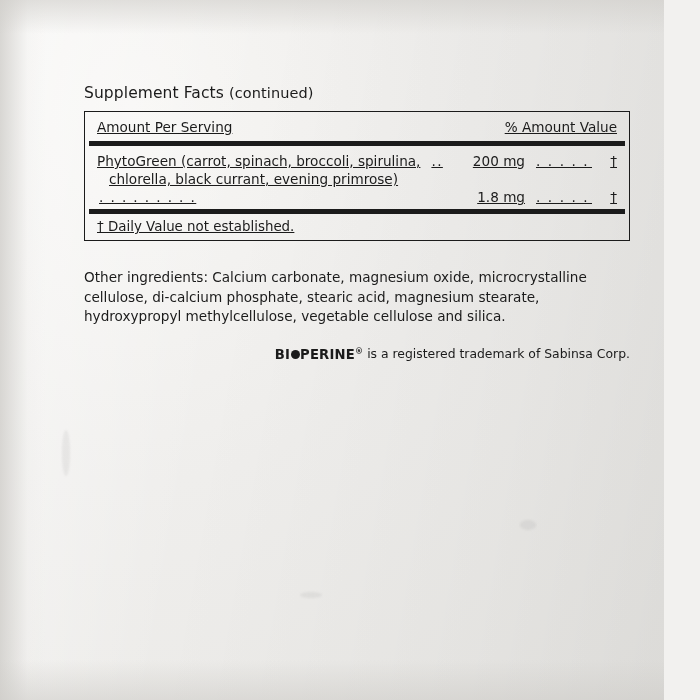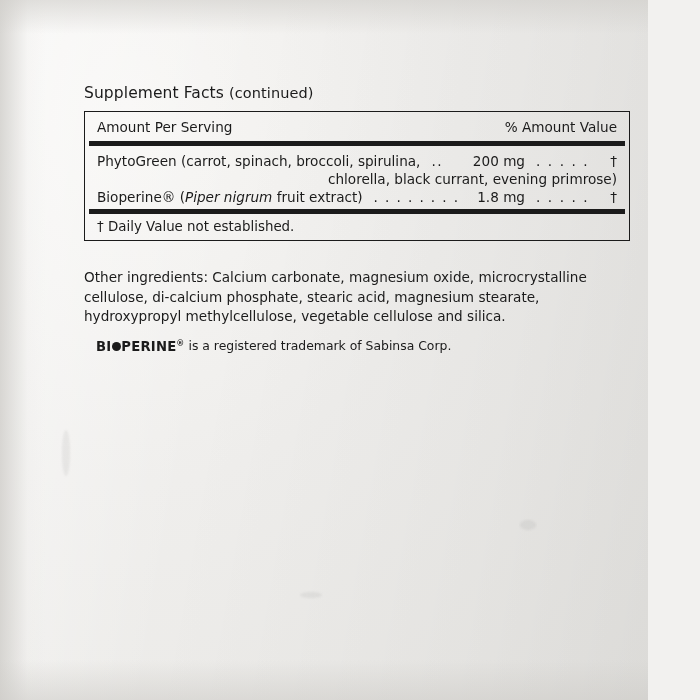--- a/index.html
+++ b/index.html
@@ -13,20 +13,21 @@
     font-family: "DejaVu Sans", sans-serif;
     color: #1b1b1b;
     overflow: hidden;
   }
   .page {
     position: relative;
     width: 648px;
     height: 700px;
     background:
       radial-gradient(ellipse at 20% 15%, #f7f6f4 0%, #efeeec 45%, #e9e8e5 100%);
+    padding-left: 16px;
   }
   
   .paper-shade {
     position: absolute;
     inset: 0;
     background:
       linear-gradient(100deg, rgba(255,255,255,0.55) 0%, rgba(255,255,255,0.0) 35%, rgba(0,0,0,0.03) 75%, rgba(0,0,0,0.06) 100%);
     pointer-events: none;
   }
   .paper-edge-left {
@@ -73,20 +74,21 @@
   }
 
   .facts-box {
     border: 1.6px solid #1b1b1b;
     background: transparent;
     padding: 0;
   }
 
   .row {
     padding: 0 12px;
+    text-decoration: underline;
   }
 
   .hdr {
     display: flex;
     justify-content: space-between;
     align-items: baseline;
     font-size: 13.6px;
     padding-top: 7px;
     padding-bottom: 6px;
   }
@@ -134,40 +136,39 @@
   }
   .dagger {
     flex: 0 0 auto;
     width: 14px;
     text-align: right;
   }
   .ing-cont {
     font-size: 13.6px;
     line-height: 1.33;
     padding-left: 12px;
-    text-align: right;
   }
   .italic { font-style: italic; }
 
   .footnote {
     font-size: 13.4px;
     padding-top: 5px;
     padding-bottom: 6px;
   }
 
   .other-ing {
     font-size: 13.6px;
     line-height: 1.42;
     margin-top: 27px;
     width: 540px;
   }
 
   .trademark {
-    margin-top: 12px;
-    text-align: left;
+    margin-top: 20px;
+    text-align: right;
     font-size: 12.4px;
     padding-left: 12px;
   }
   .bioperine-mark {
     font-weight: bold;
     letter-spacing: 0.2px;
     font-size: 13.2px;
   }
   .bioperine-mark .bullet {
     display: inline-block;
@@ -216,21 +217,20 @@
         <div class="ing-line">
           <span class="ing-name">PhytoGreen (carrot, spinach, broccoli, spirulina,</span>
           <span class="leader">..</span>
           <span class="amount">200 mg</span>
           <span class="leader2">. . . . . .</span>
           <span class="dagger">†</span>
         </div>
         <div class="ing-cont">chlorella, black currant, evening primrose)</div>
 
         <div class="ing-line">
-          <span class="ing-name"><span>Bioperine® (</span><span class="italic">Piper nigrum</span><span> fruit extract)</span></span>
           <span class="leader">. . . . . . . . .</span>
           <span class="amount">1.8 mg</span>
           <span class="leader2">. . . . . .</span>
           <span class="dagger">†</span>
         </div>
 
       </div>
 
       <div class="rule-thick"></div>
 

